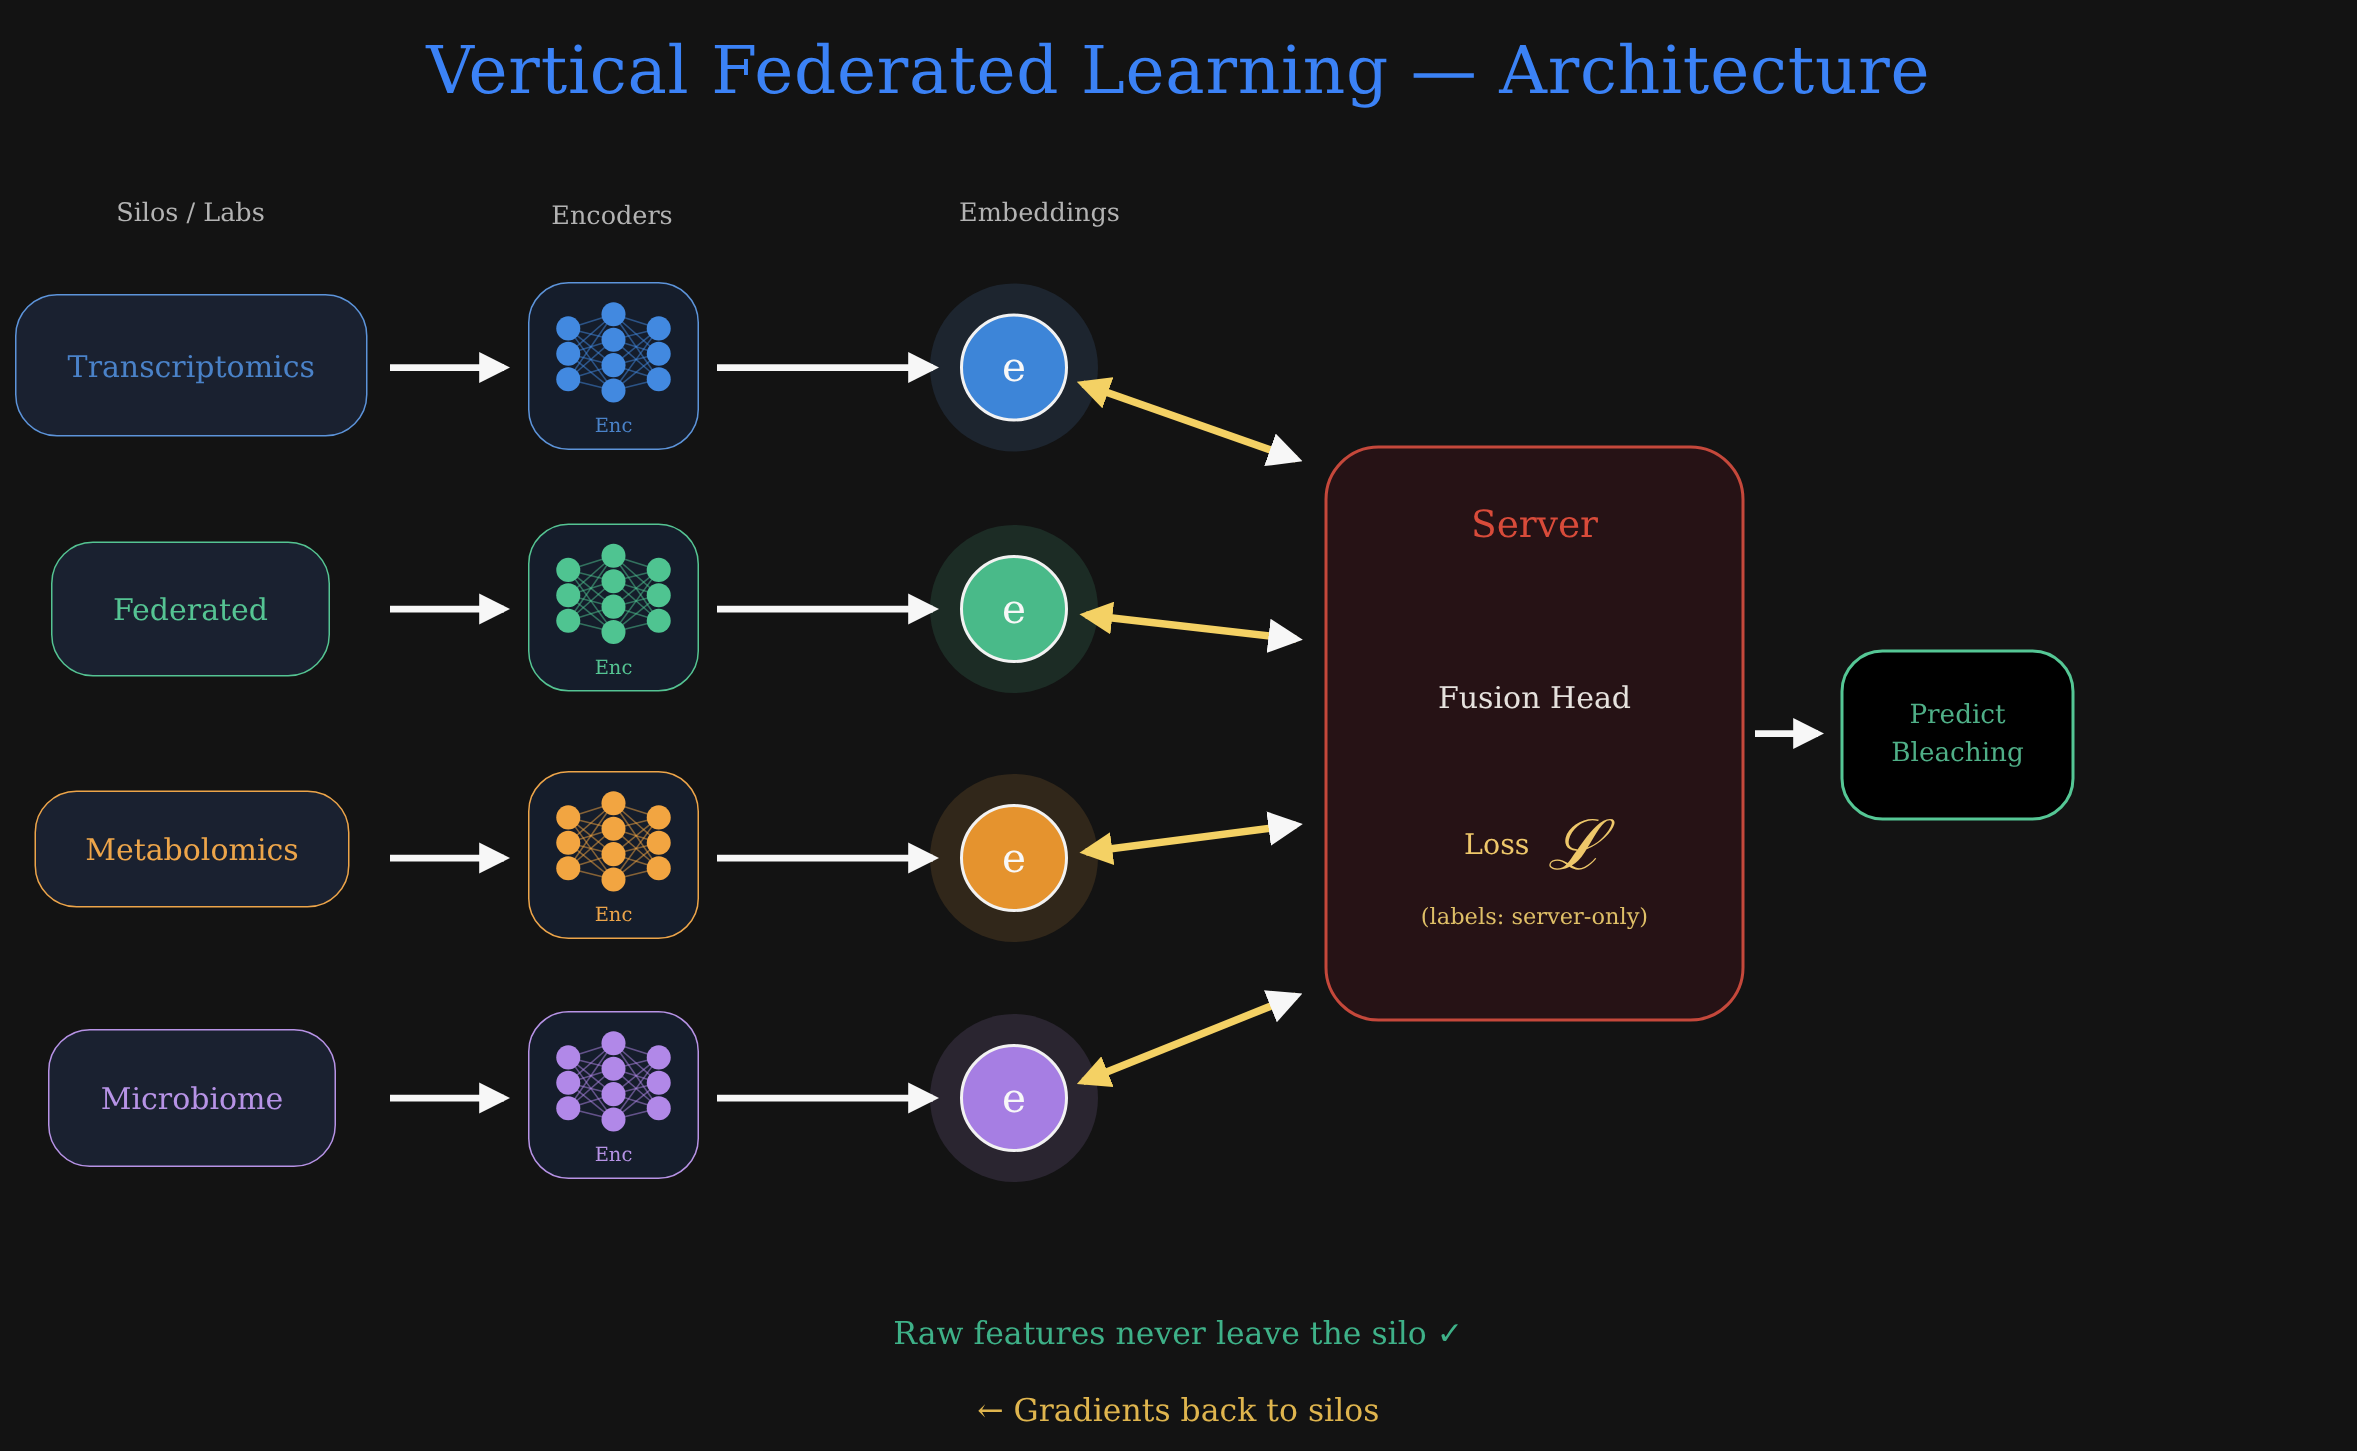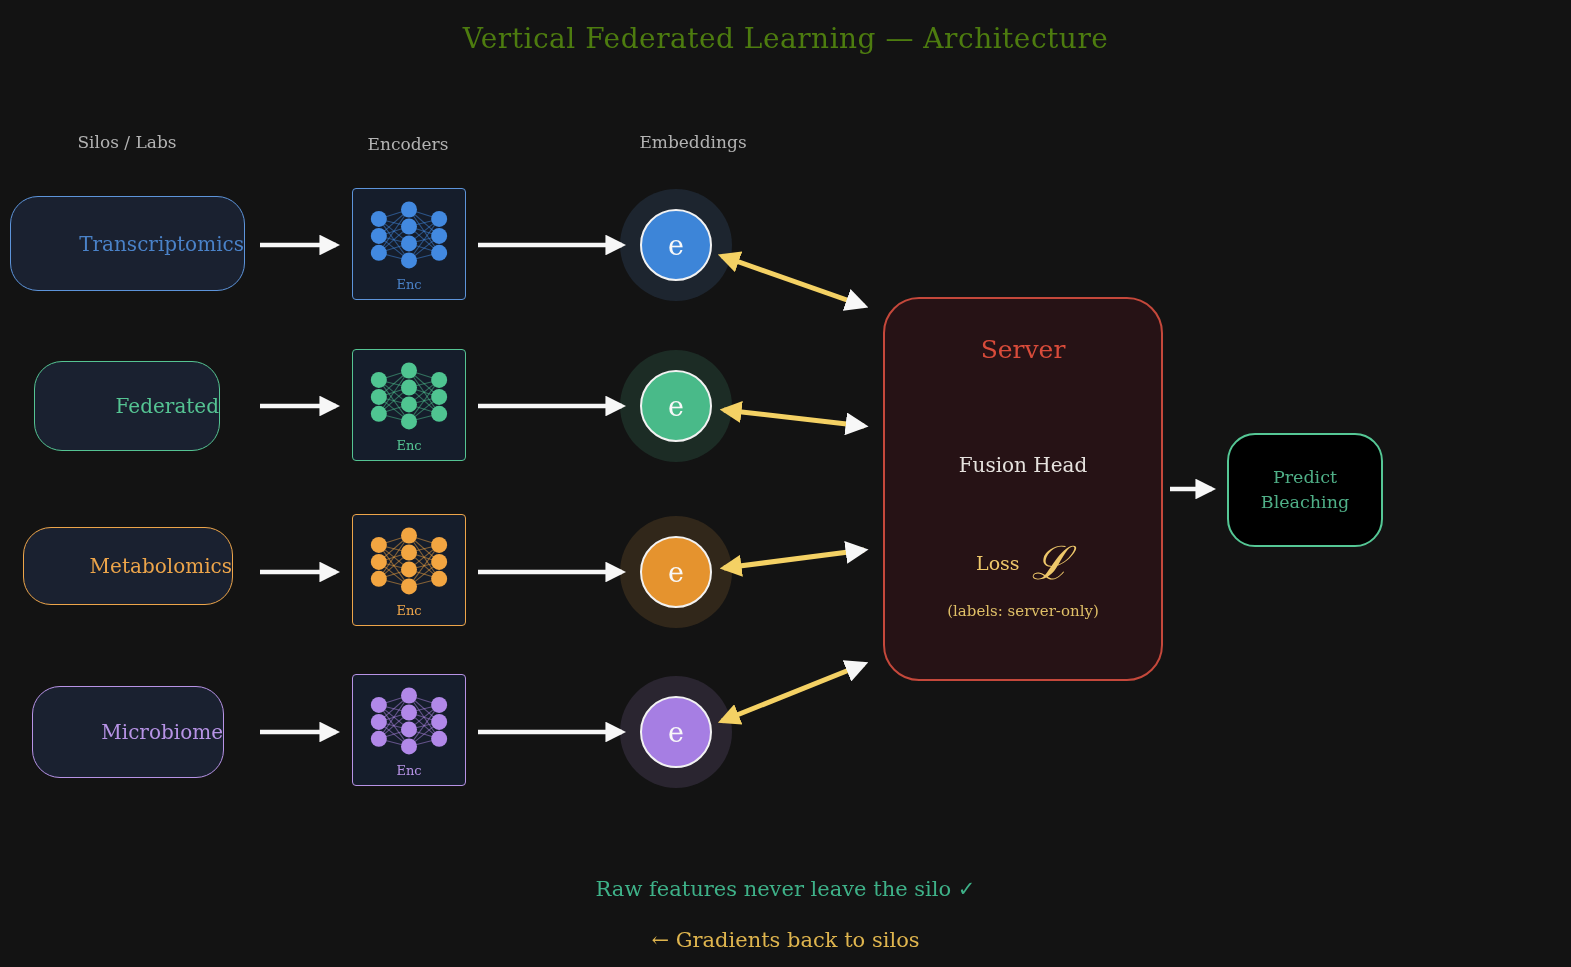--- a/index.html
+++ b/index.html
@@ -4,45 +4,45 @@
 <style>
   * { margin:0; padding:0; box-sizing:border-box; }
   html,body { background:#131313; }
   .canvas {
     position:relative; width:1571px; height:967px; overflow:hidden;
     background:#131313;
     font-family:"DejaVu Serif","Liberation Serif",serif;
   }
   .title {
     position:absolute; top:22px; left:50%; transform:translateX(-50%);
-    font-size:28px; color:#4d7c0f; white-space:nowrap; letter-spacing:0.5px;
+    font-size:44px; color:#3b82f6; white-space:nowrap; letter-spacing:0.5px;
   }
   .col-header {
     position:absolute; transform:translateX(-50%);
     font-size:17px; color:#b3b3b3; white-space:nowrap;text-align:center;
   }
   .col-header.silos { left:127px; top:132px; }
   .col-header.encoders { left:408px; top:134px; }
   .col-header.embeddings { left:677px; top:132px;margin-left:16px; }
 
   
   .silo {
     position:absolute; border:1.8px solid var(--accent); border-radius:28px;
-    background:#1a2130; display:flex; align-items:center; justify-content:flex-end;
+    background:#1a2130; display:flex; align-items:center; justify-content:center;
     color:var(--text-color); font-size:20px; z-index:2;
   }
   .silo.r0 { left:10px;  top:196px; width:235px; height:95px; }
   .silo.r1 { left:34px;  top:361px; width:186px; height:90px; }
   .silo.r2 { left:23px;  top:527px; width:210px; height:78px; }
   .silo.r3 { left:32px;  top:686px; width:192px; height:92px; }
 
   
   .enc {
     position:absolute; left:352px; width:114px; height:112px;
-    border:1.6px solid var(--accent); border-radius:4px;
+    border:1.6px solid var(--accent); border-radius:27px;
     background:#151d2b; z-index:2;
   }
   .enc.r0 { top:188px; } .enc.r1 { top:349px; } .enc.r2 { top:514px; } .enc.r3 { top:674px; }
   .enc svg.net { position:absolute; left:50%; top:5px; transform:translateX(-50%); width:98px; height:80px; }
   .enc .enc-label {
     position:absolute; bottom:7px; left:0; width:100%; text-align:center;
     font-size:13px; color:var(--text-color);
   }
 
   

